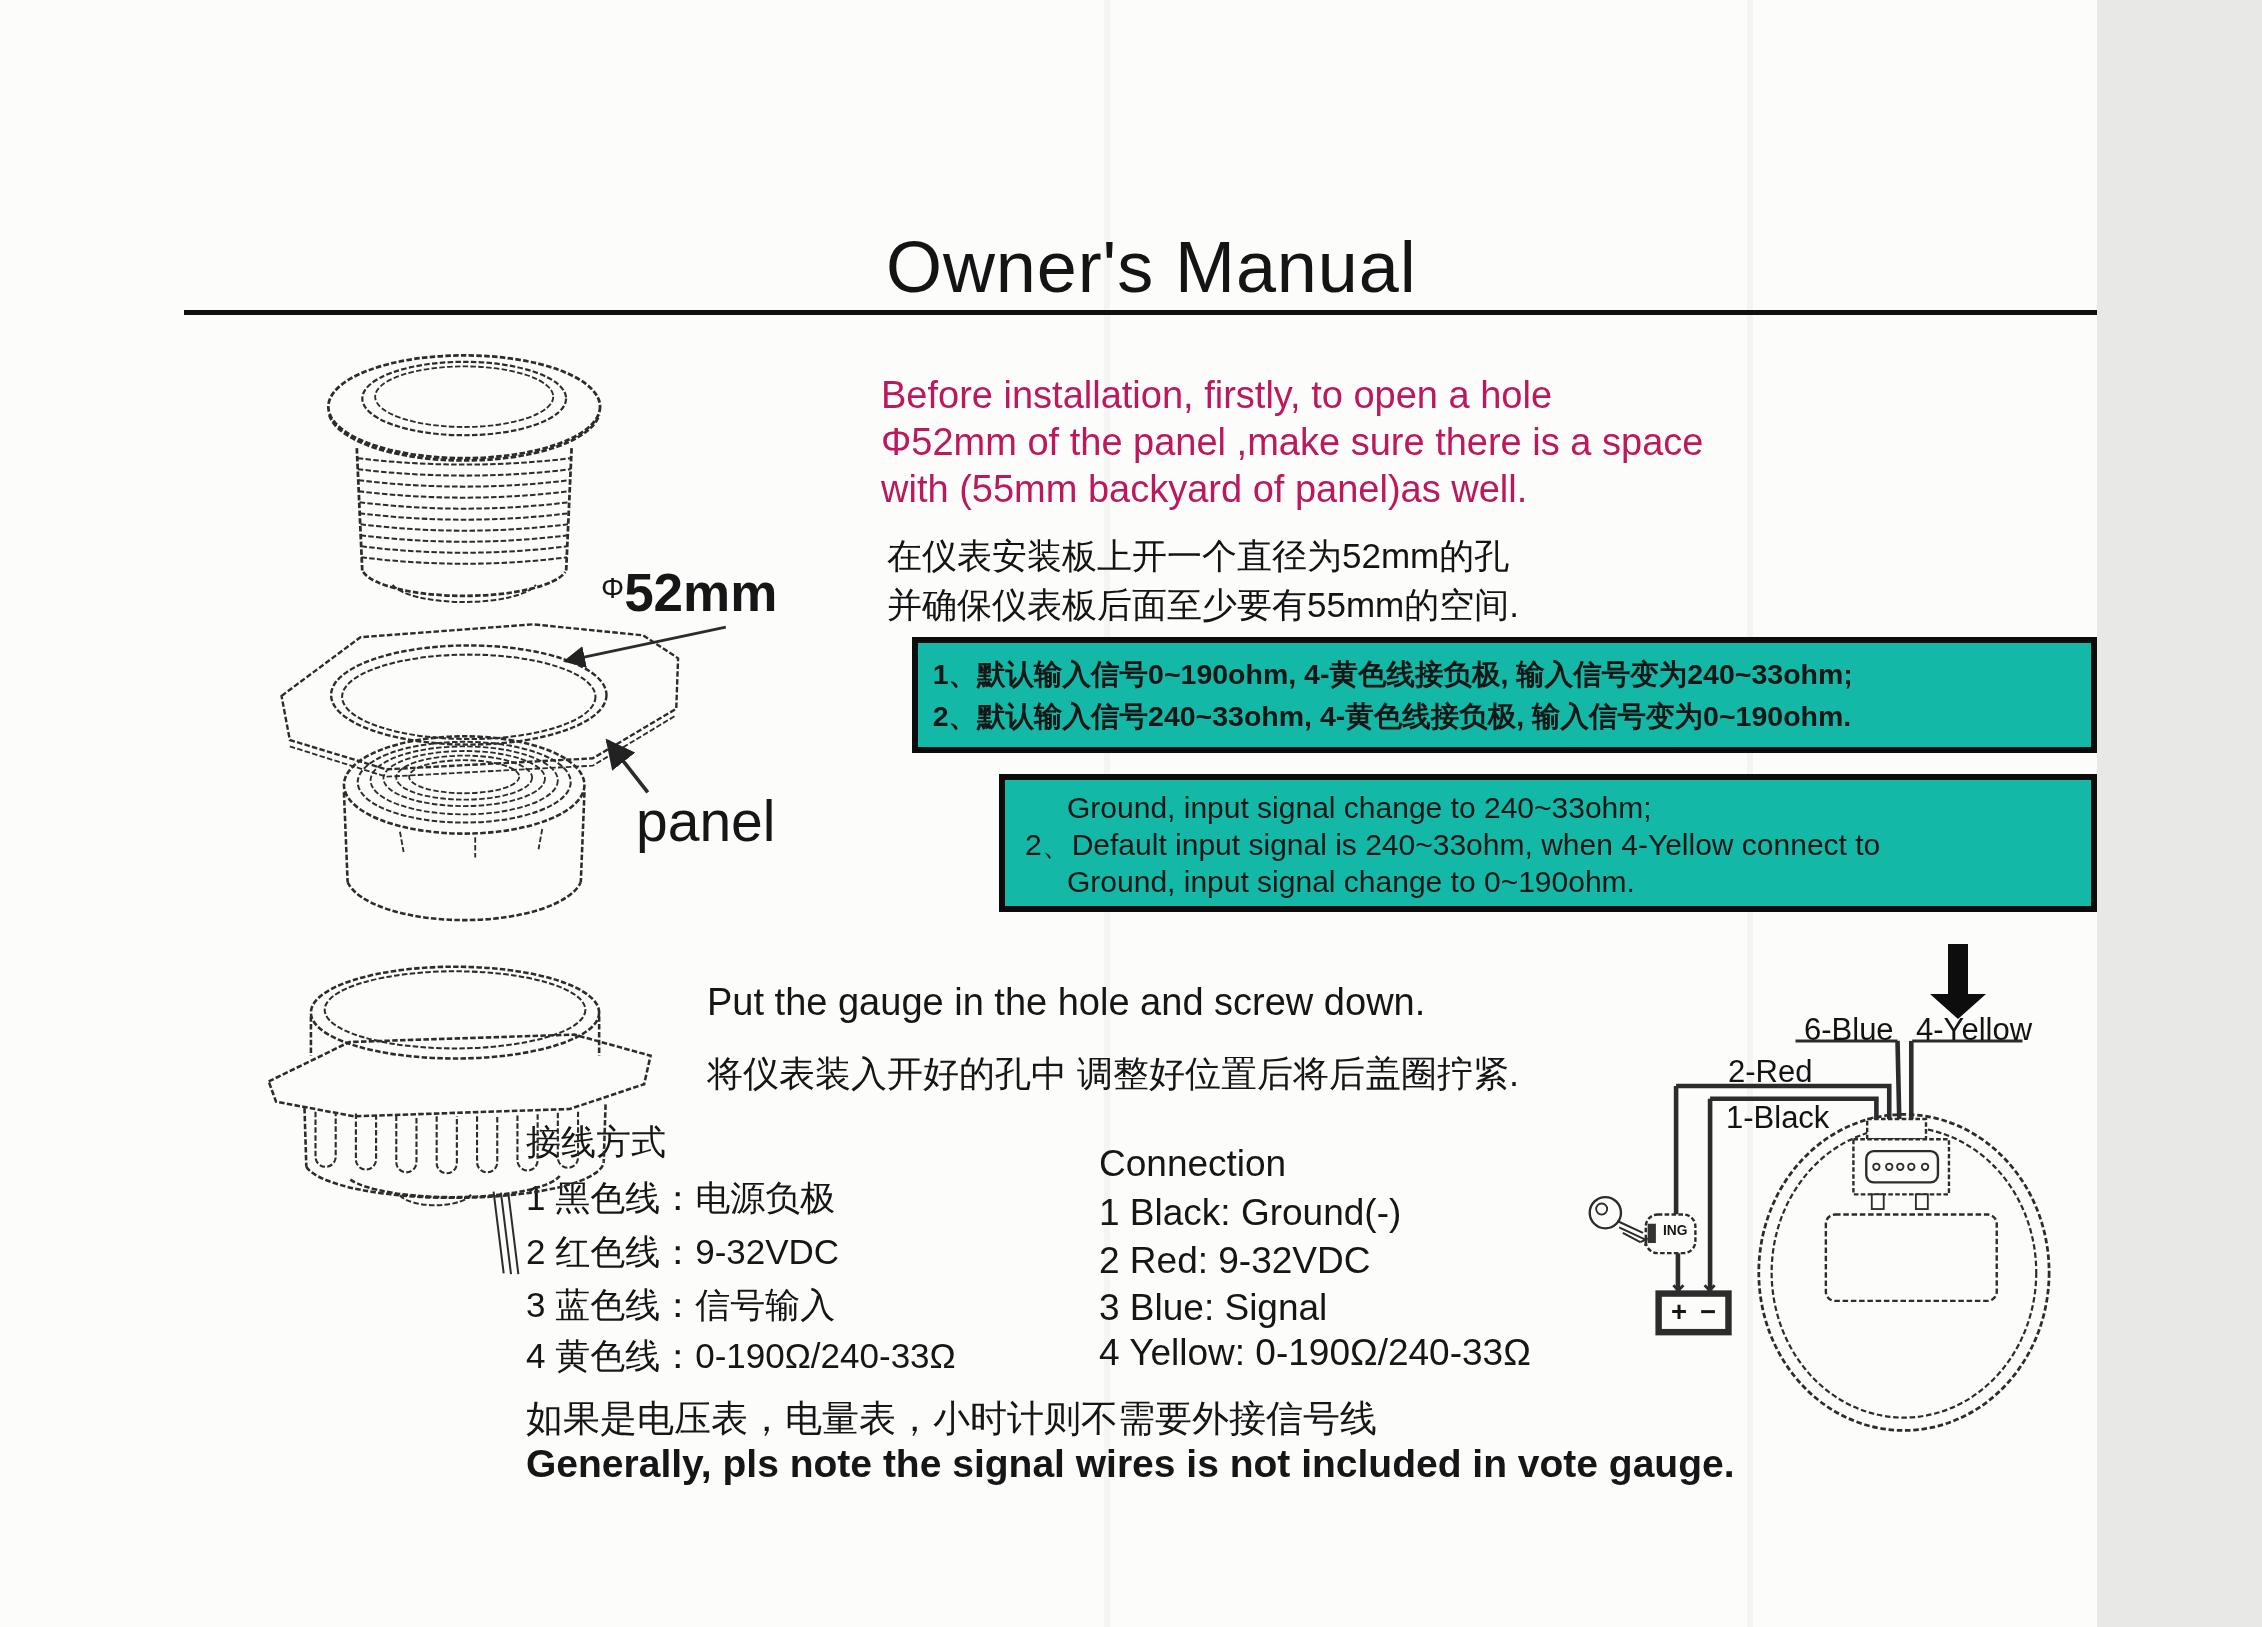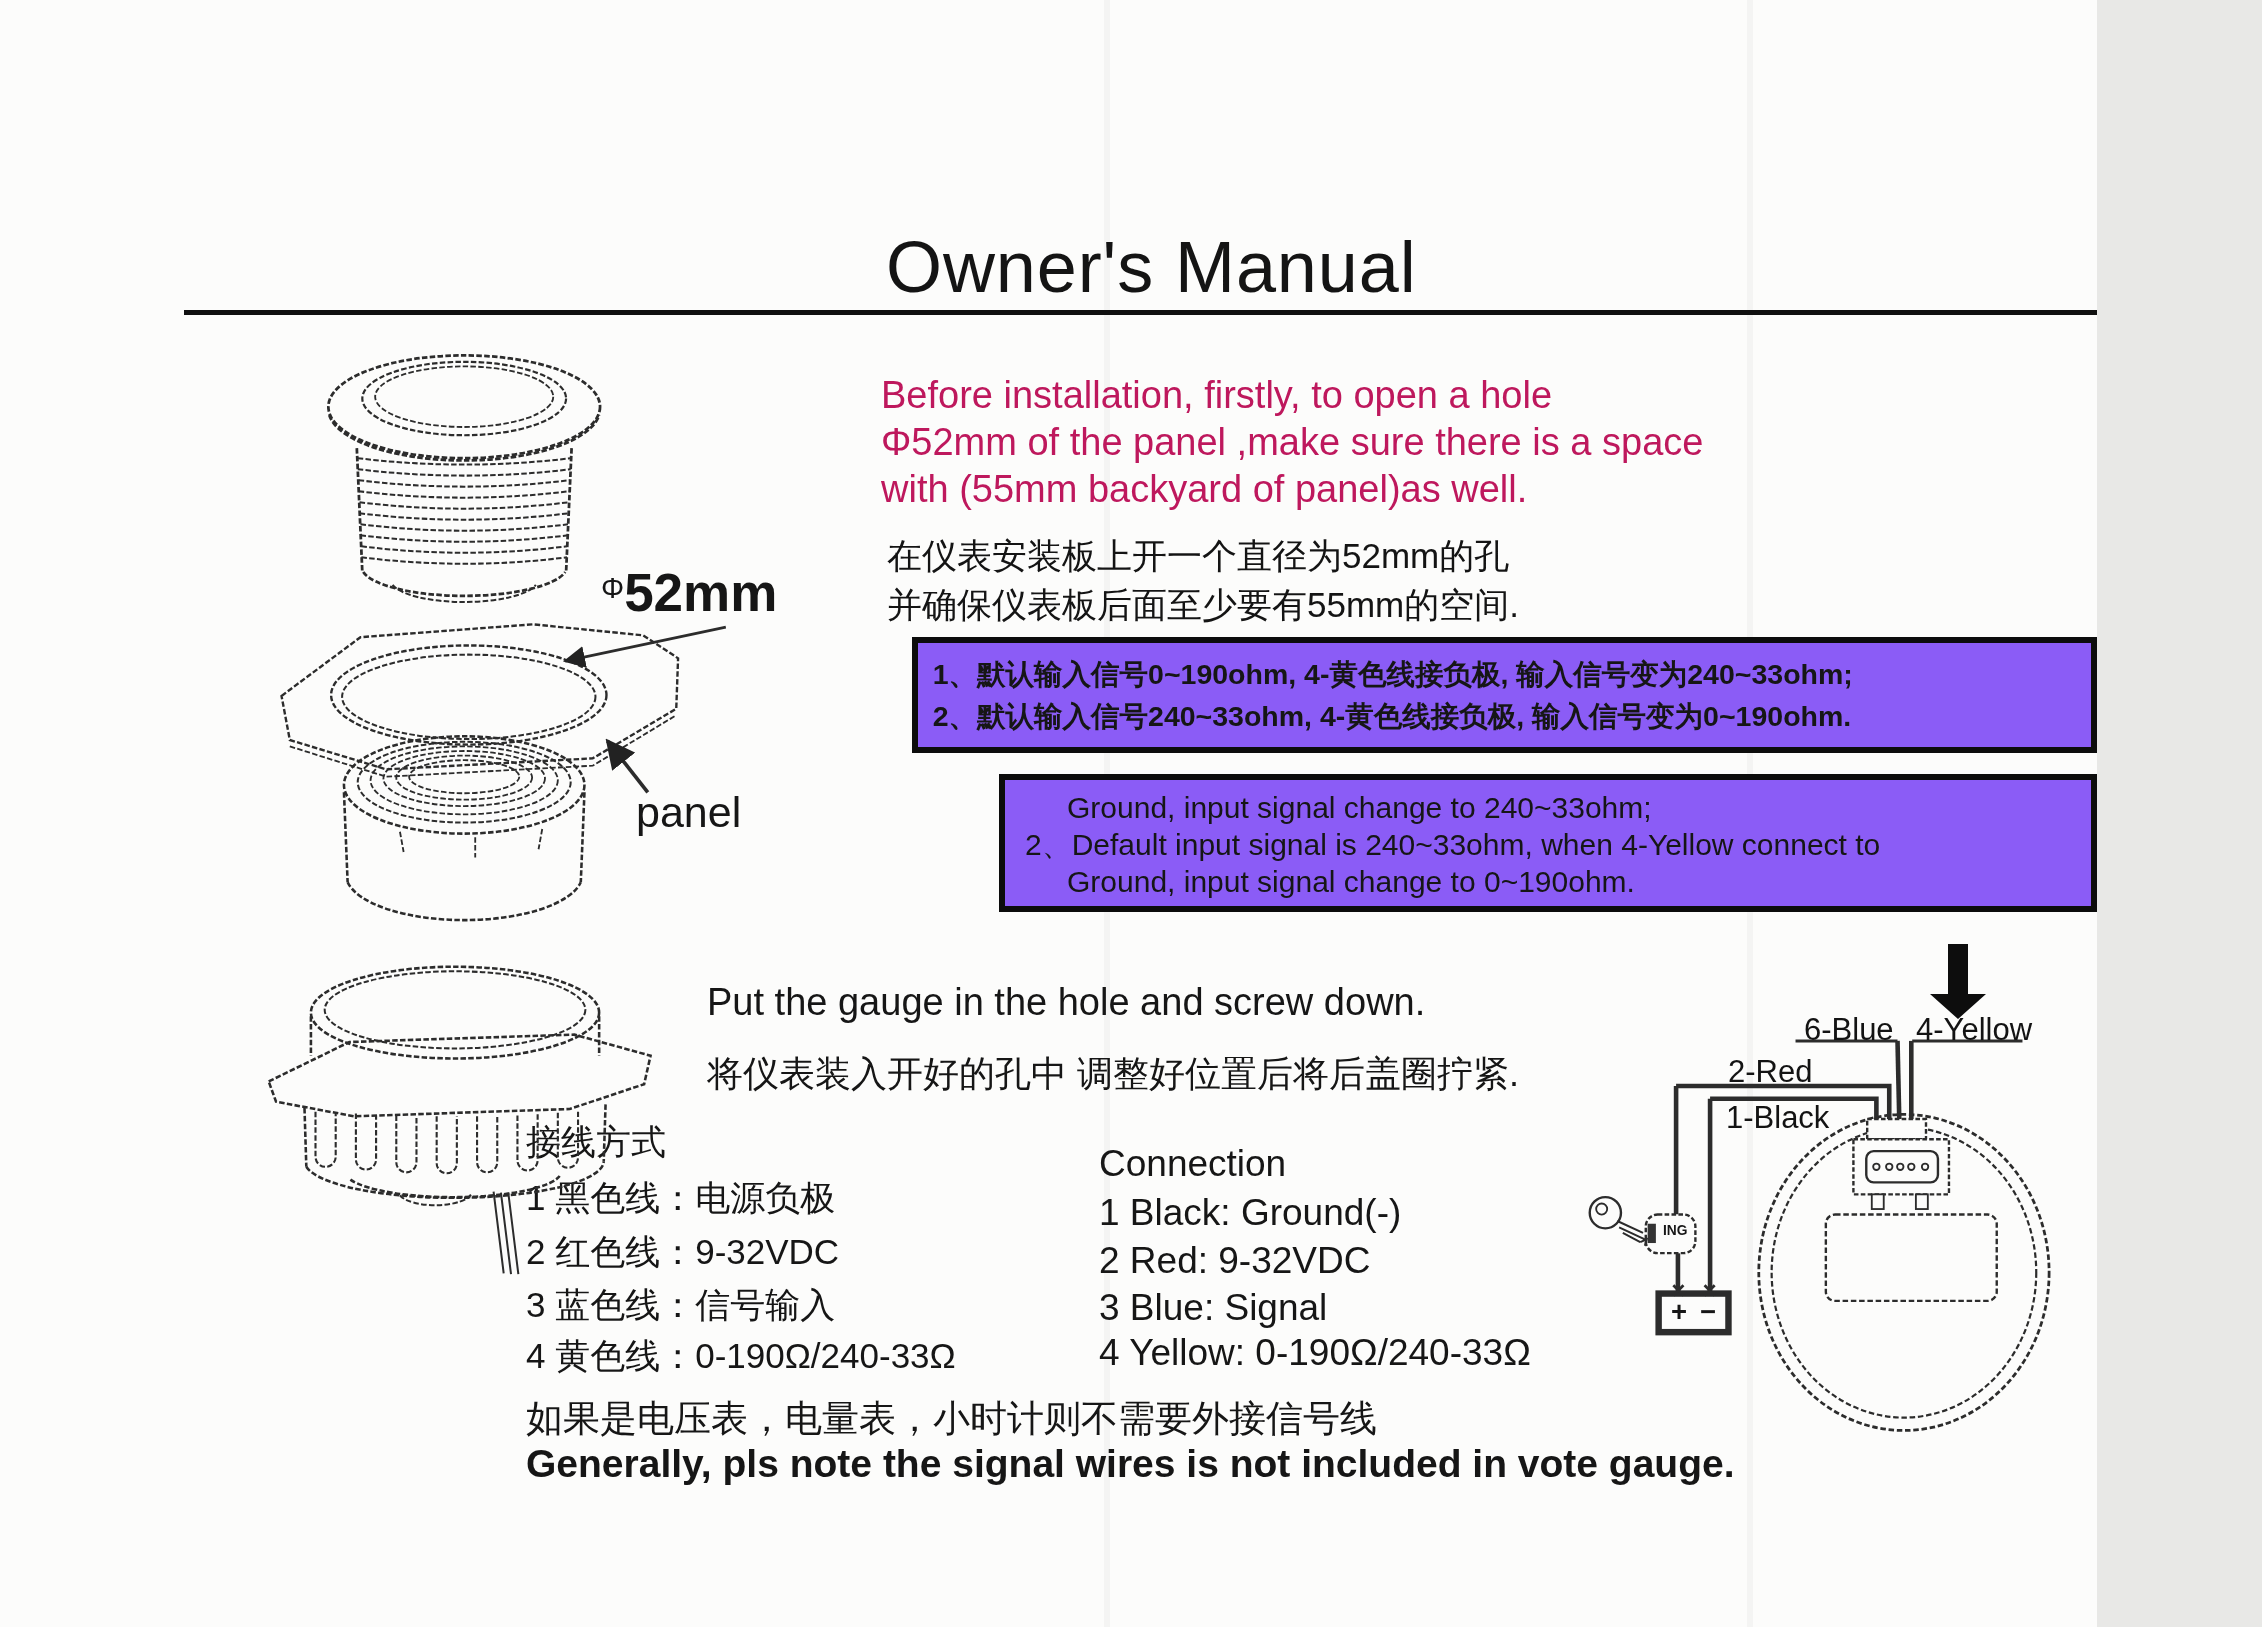--- a/index.html
+++ b/index.html
@@ -8,21 +8,21 @@
     background:#fcfcfb;
     font-family:"Liberation Sans","DejaVu Sans",sans-serif;
     color:#161616;
   }
   .abs{position:absolute;white-space:nowrap;}
   .crease{position:absolute;top:0;bottom:0;width:6.4px;background:rgba(40,40,40,0.04);}
   #title{font-size:72px;letter-spacing:0.9px;color:#141414;}
   .rule{position:absolute;background:#101010;}
   .en-par{font-size:38px;line-height:47px;color:#be185d;}
   .cn-par{font-size:35px;line-height:50px;color:#141414;}
-  .boxed{position:absolute;border:6.4px solid #0c0c0c;background:#8b5cf6;}
+  .boxed{position:absolute;border:6.4px solid #0c0c0c;background:#14b8a6;}
   #signal-box-cn{font-size:28.5px;line-height:42px;padding:10px 14.7px;font-weight:700;}
   #signal-box-en{font-size:30px;line-height:37px;padding:9.2px 16.5px 5.5px 20px;}
   #signal-box-en .indent{padding-left:42px;}
   .list-title-cn,.list-item-cn{font-size:35px;}
   .list-title-en,.list-item-en{font-size:37px;}
   .wire-label{font-size:31px;color:#131313;}
   .arrow-shaft{position:absolute;background:#0d0d0d;}
   .arrow-head{position:absolute;width:0;height:0;border-left:28.5px solid transparent;border-right:28.5px solid transparent;border-top:25px solid #0d0d0d;}
   .edge-line{position:absolute;background:#1b1b1b;}
   svg{position:absolute;overflow:visible;}
@@ -151,21 +151,21 @@
       <path d="M58,856 V905 A11 11 0 0 0 80,905 V858 M102,858 V908 A11 11 0 0 0 124,908 V860 M146,860 V911 A11 11 0 0 0 168,911 V861 M190,861 V912 A11 11 0 0 0 212,912 V861 M234,861 V911 A11 11 0 0 0 256,911 V860 M278,860 V909 A11 11 0 0 0 300,909 V858 M322,857 V906 A11 11 0 0 0 344,906 V856" stroke-width="2.3"></path>
       <path d="M96,930 A118,28 0 0 0 324,926"></path>
       <path d="M150,947 A40,15 0 0 0 228,945" stroke-width="2.2"></path>
       <path d="M252,943 L263,1032 M260,944 L271,1033 M268,944 L279,1033" stroke-width="2.2" stroke-dasharray="none"></path>
     </g>
   </svg>
 
   <div class="abs" style="left:601px;top:562px;">
     <span style="font-size:29px;vertical-align:13px;">Φ</span><span style="font-size:53px;font-weight:700;">52mm</span>
   </div>
-  <div class="abs" style="left:636px;top:788px;font-size:43px;">panel</div>
+  <div class="abs" style="left:636px;top:788px;font-size:57px;">panel</div>
 
   <svg style="left:1552px;top:1006px;" width="533" height="588" viewBox="0 0 580 640">
 
     <g class="lineart" stroke-dasharray="6 3">
       <ellipse cx="383" cy="290" rx="158" ry="172" stroke-width="3"></ellipse>
       <ellipse cx="383" cy="290" rx="144" ry="158" stroke-width="2.4"></ellipse>
     </g>
 
     <g class="lineart" stroke-width="3.2">
       <path d="M265,38 H376"></path>

